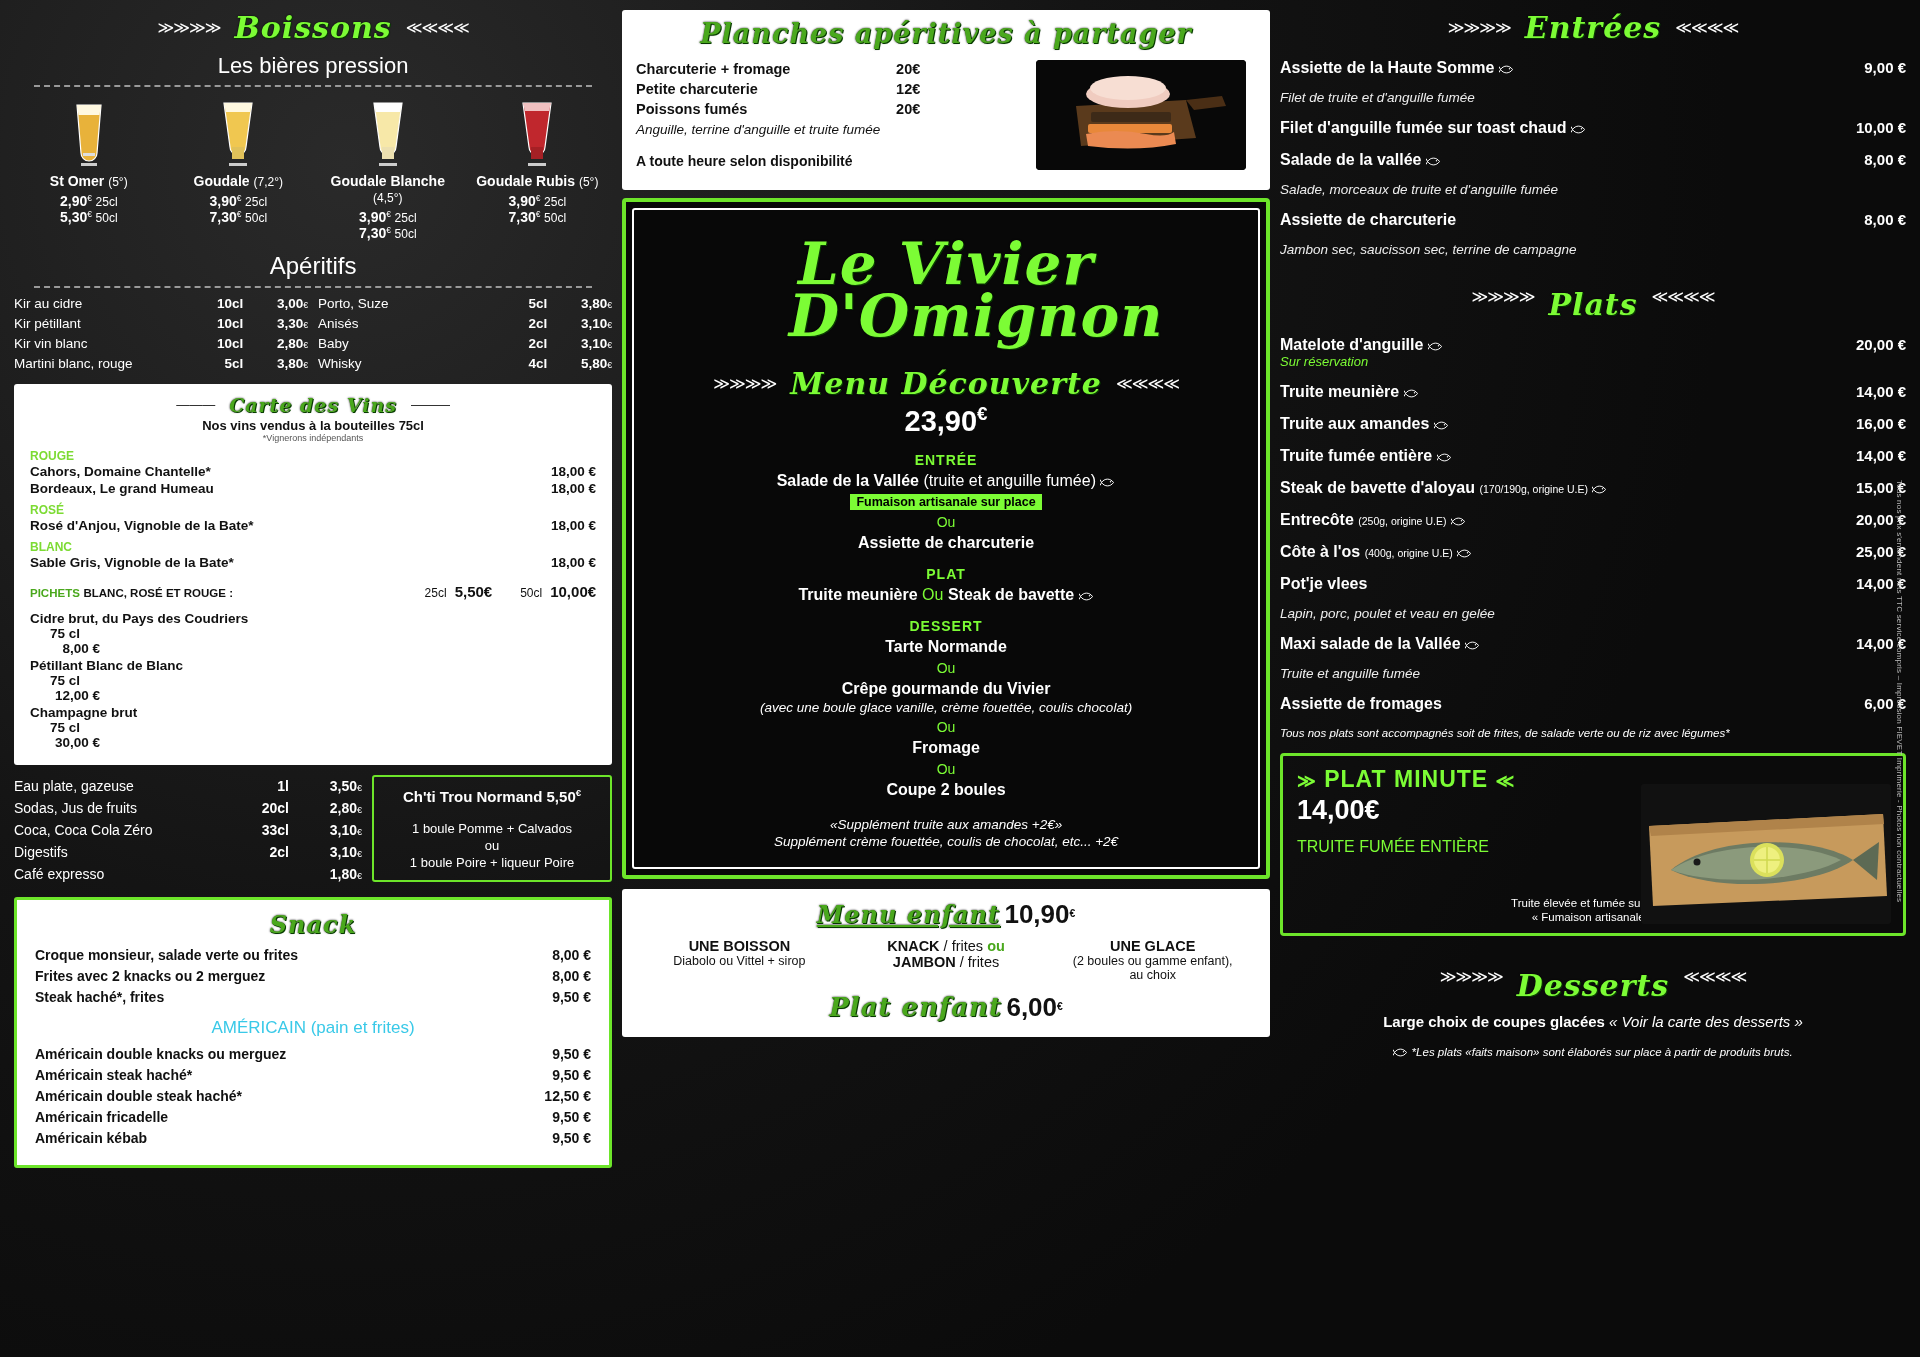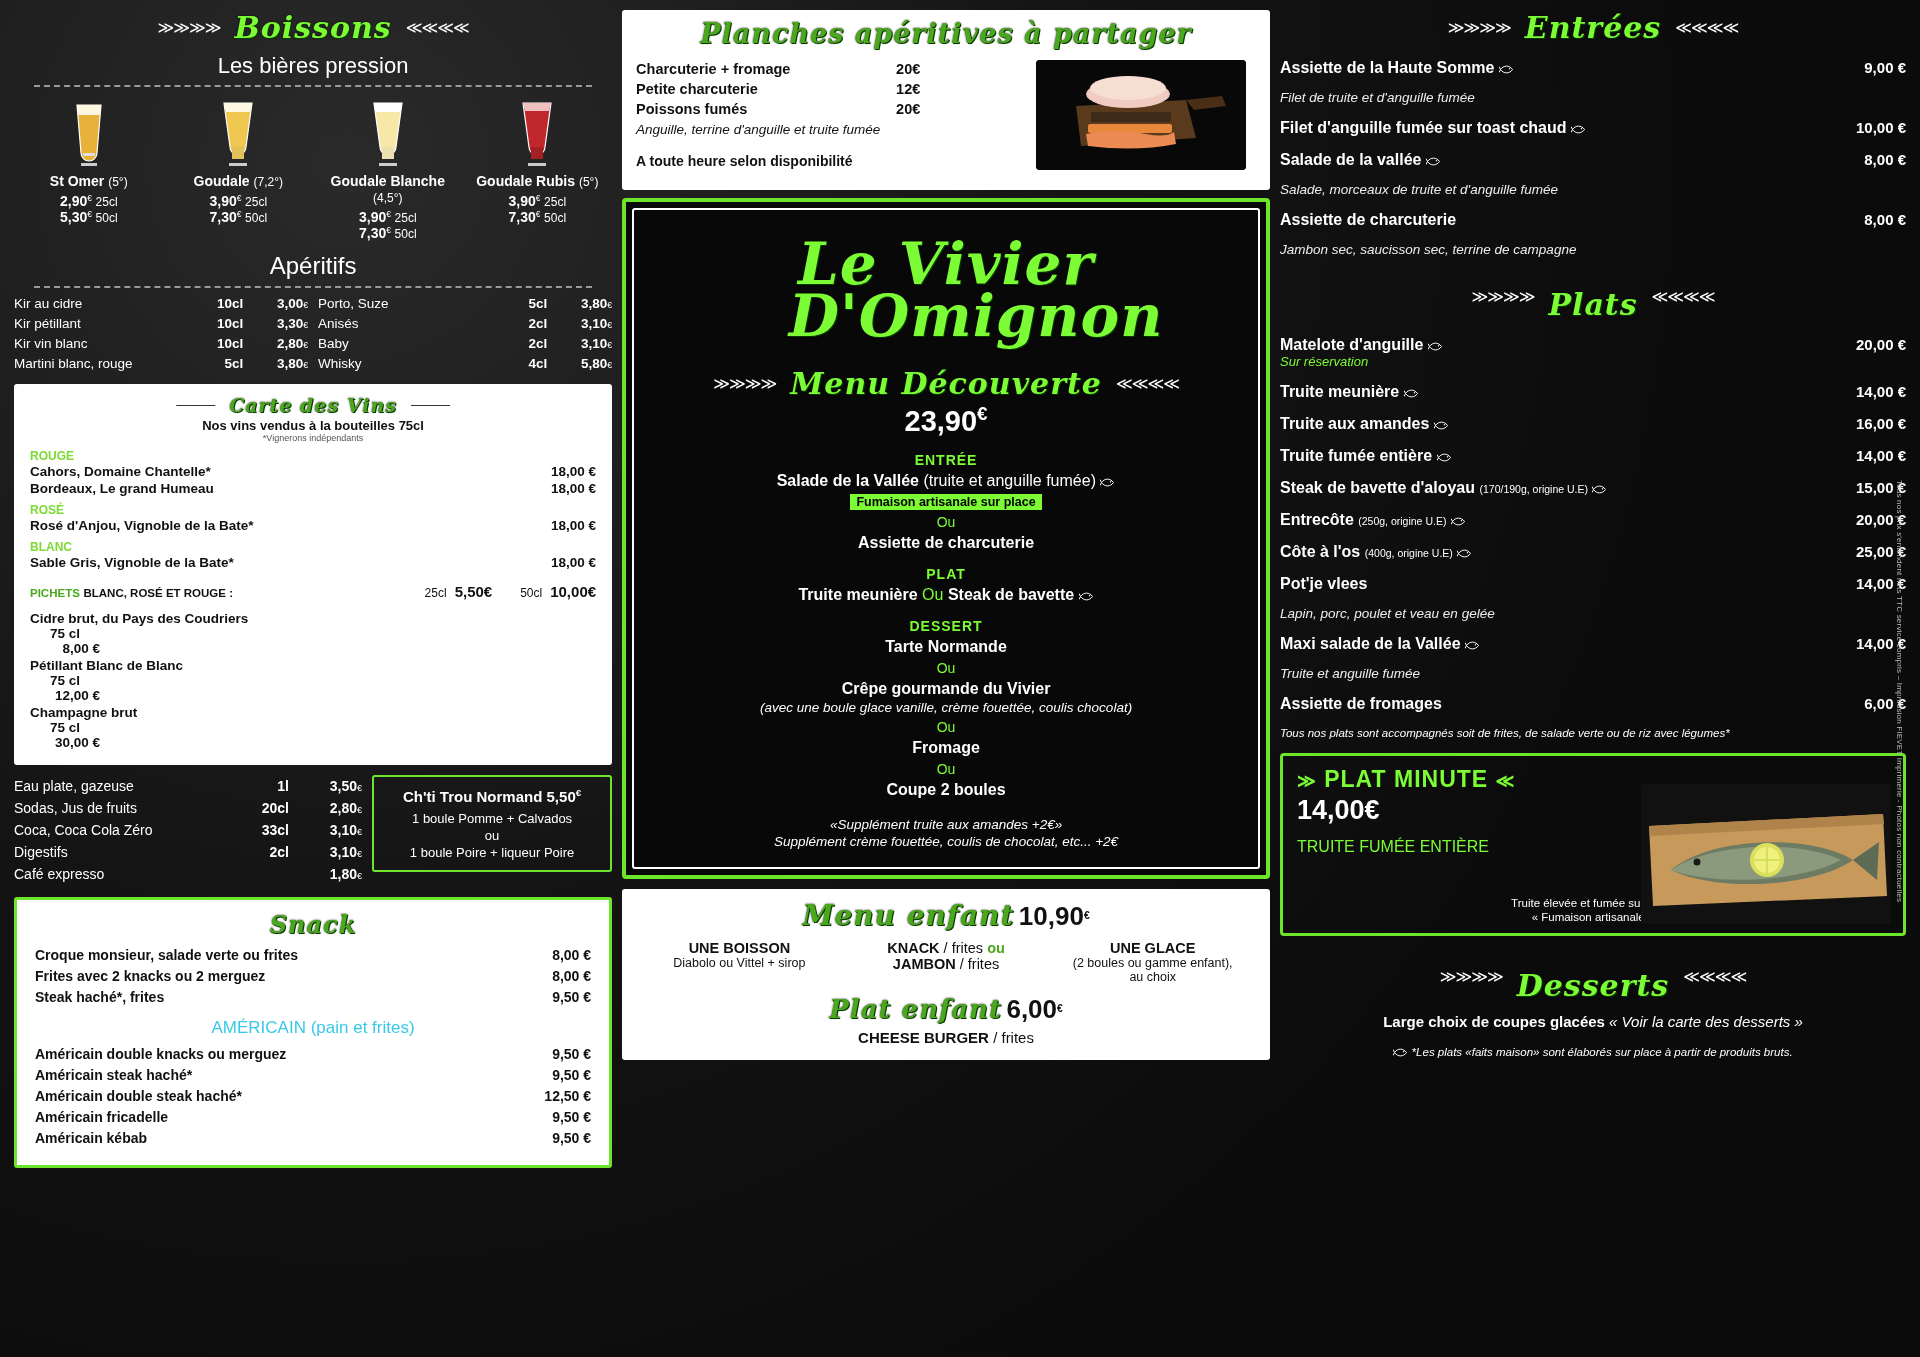--- a/index.html
+++ b/index.html
@@ -85,21 +85,21 @@
   .orow .pz { width:70px; text-align:right; }
 
   .left-bottom { display:flex; gap:10px; margin-top:10px; align-items:flex-start; }
   .eau { flex:1; font-size:14px; }
   .erow { display:flex; padding:3px 0; align-items:baseline; }
   .erow .nm { flex:1; }
   .erow .vl { width:52px; text-align:right; padding-right:10px; font-weight:bold; }
   .erow .pz { width:58px; text-align:right; font-weight:bold; }
   .trou { width:240px; border:2px solid #6DE52A; border-radius:3px; padding:10px 8px; text-align:center; }
   .trou .t1 { font-weight:bold; font-size:15px; }
-  .trou .t2 { font-size:13px; margin-top:6px; }
+  .trou .t2 { font-size:13px; margin-top:16px; }
 
   .snack { margin-top:12px; padding:10px 18px 16px; }
   .snack-title { text-align:center; font-size:24px; }
   .srow { display:flex; font-size:14px; font-weight:bold; padding:2.5px 0; }
   .srow .nm { flex:1; }
   .srow .pz { width:80px; text-align:right; }
   .amer { text-align:center; color:#39C9E8; font-weight:bold; font-size:17px; margin:10px 0 6px; }
   .amer span { color:#39C9E8; font-weight:normal; }
 
   .vert-note {
@@ -128,21 +128,21 @@
   .menu-price { text-align:center; font-size:29px; font-weight:bold; margin-top:2px; }
   .sect-lbl { text-align:center; color:#7CFC35; font-weight:bold; font-size:14px; margin-top:14px; letter-spacing:1px; }
   .mline { text-align:center; font-size:16px; font-weight:bold; margin-top:4px; }
   .mline .thin { font-weight:normal; }
   .ou { text-align:center; color:#7CFC35; font-size:14px; margin:4px 0; }
   .highlight { display:inline-block; background:#7CFC35; color:#000; font-size:12.5px; font-weight:bold; padding:1px 6px; margin-top:4px; }
   .supp { text-align:center; font-size:13.5px; font-style:italic; margin-top:18px; }
 
   .enfant { margin-top:10px; padding:10px 14px 14px; }
   .enfant-head { text-align:center; }
-  .enfant-head .t { font-size:28px; }
+  .enfant-head .t { font-size:24px;text-decoration:underline; }
   .enfant-head .p { font-size:26px; font-weight:bold; color:#111; font-family:"Liberation Sans",sans-serif; }
   .enfant-cols { display:flex; justify-content:space-around; margin-top:8px; text-align:center; color:#111; }
   .ec { flex:1; }
   .ec .h { font-weight:bold; font-size:14.5px; }
   .ec .s { font-size:12.5px; }
   .plat-enfant { text-align:center; margin-top:10px; }
   .plat-enfant .t { font-size:26px; }
   .plat-enfant .p { font-size:26px; font-weight:bold; color:#111; }
   .cheese { text-align:center; font-size:15px; font-weight:bold; color:#111; margin-top:4px; }
 
@@ -574,21 +574,20 @@
         <div class="ec">
           <div class="h">UNE GLACE</div>
           <div class="s">(2 boules ou gamme enfant),</div>
           <div class="s">au choix</div>
         </div>
       </div>
       <div class="plat-enfant">
         <span class="script t" style="color:#4aa81d">Plat enfant</span>
         <span class="p">6,00</span><span class="sup" style="color:#111;font-weight:bold">€</span>
       </div>
-      <div class="cheese"><span>CHEESE BURGER</span> <span style="font-weight:normal">/ frites</span></div>
     </div>
   </div>
 
   <div class="col col-right">
 
     <div class="title-row">
       <span class="leafL">≫≫≫≫</span>
       <span class="script entrees-title">Entrées</span>
       <span class="leafR">≪≪≪≪</span>
     </div>

